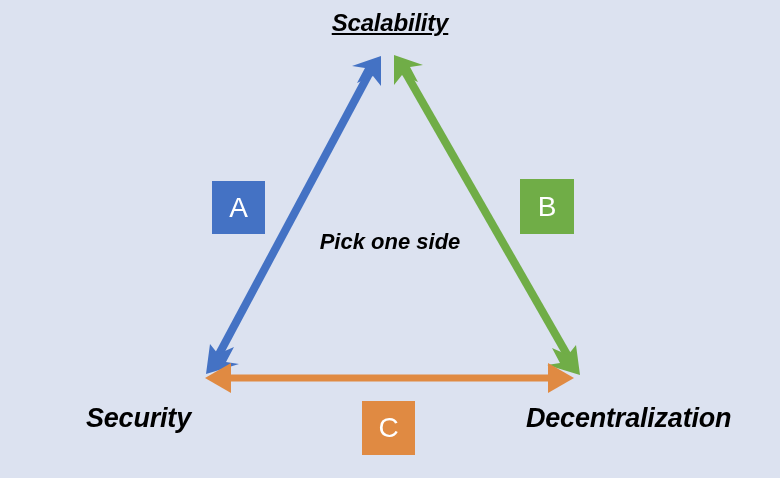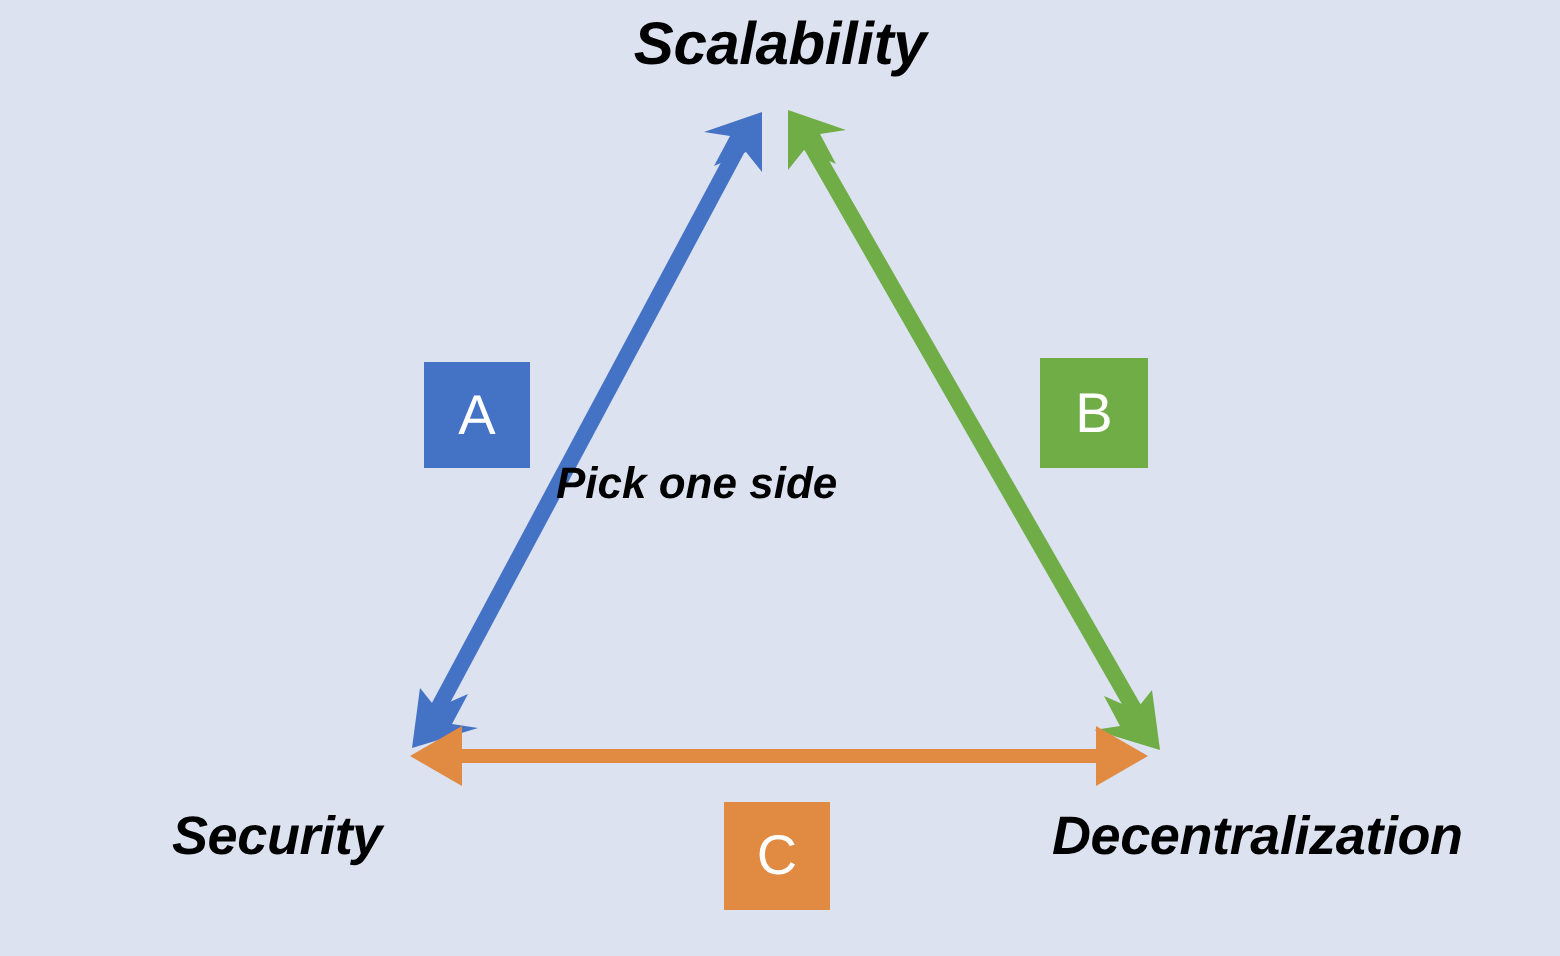--- a/index.html
+++ b/index.html
@@ -32,42 +32,43 @@
     font-style: italic;
     color: #000000;
     white-space: nowrap;
     letter-spacing: -0.2px;
   }
   #label-scalability {
     left: 0;
     right: 0;
     top: 4px;
     text-align: center;
-    font-size: 30px;
+    font-size: 24px;
     line-height: 38px;
+    text-decoration: underline;
   }
   #label-security {
     left: 86px;
     top: 400px;
     font-size: 27px;
     line-height: 36px;
   }
   #label-decentralization {
     left: 526px;
     top: 400px;
     font-size: 27px;
     line-height: 36px;
   }
 
   #center-note {
     position: absolute;
     left: 278px;
     top: 228px;
     width: 224px;
-    text-align: left;
+    text-align: center;
     font-weight: bold;
     font-style: italic;
     font-size: 22px;
     line-height: 27px;
     color: #000000;
   }
   #center-note span {
     display: block;
   }
 

